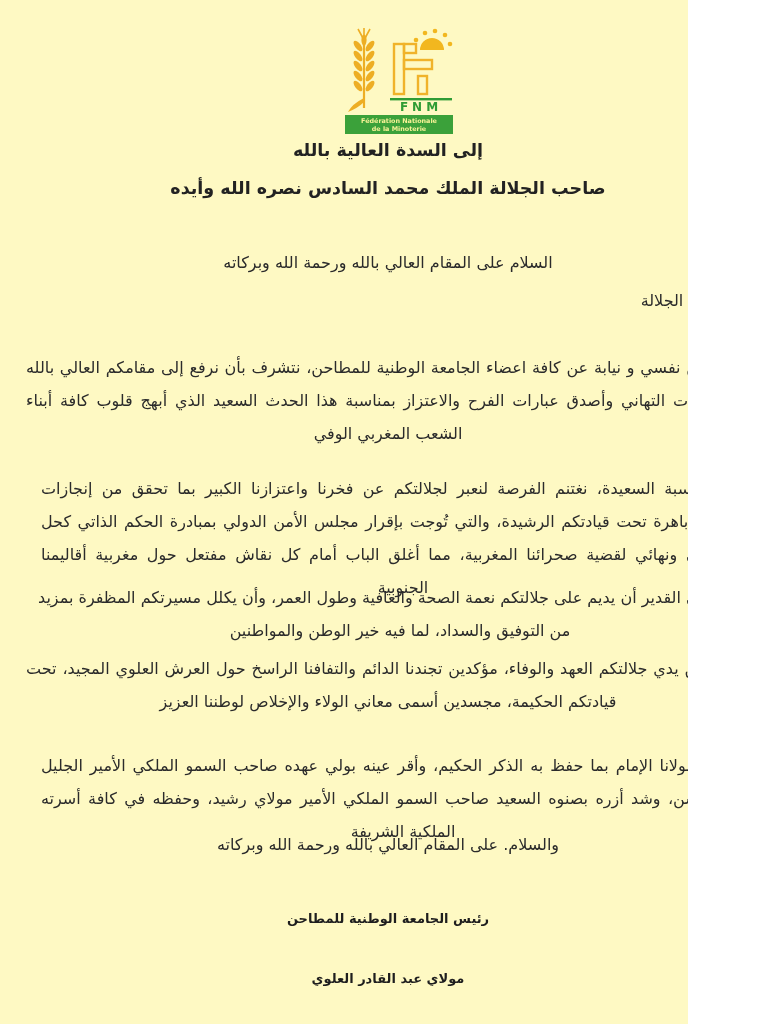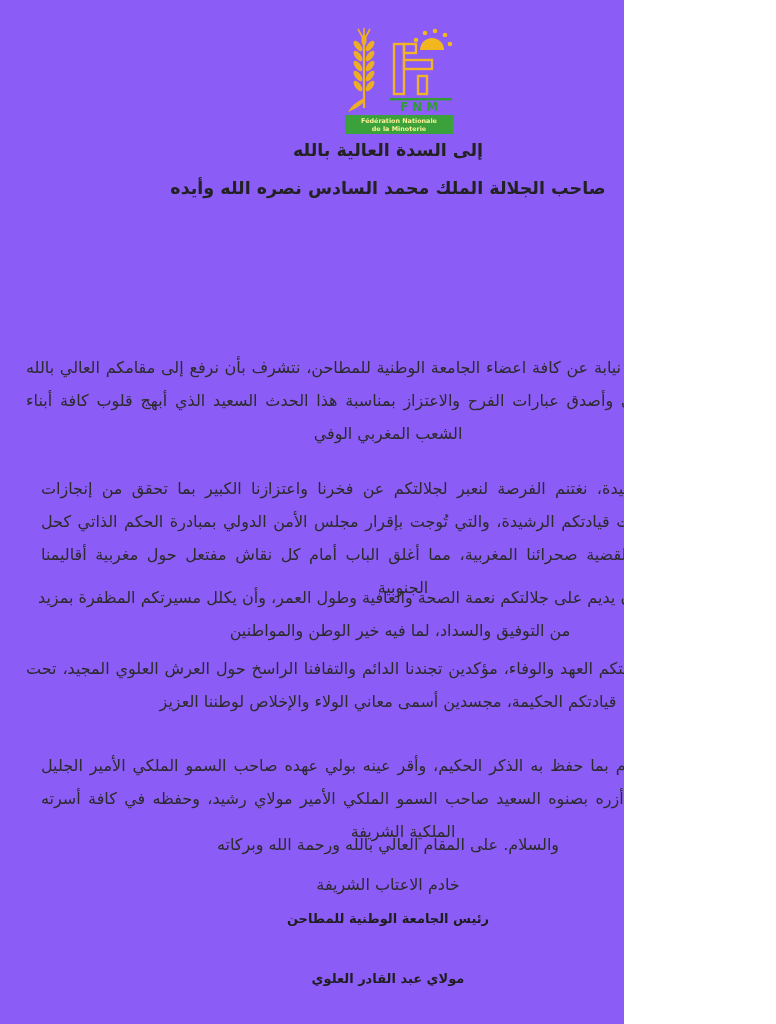--- a/index.html
+++ b/index.html
@@ -1,21 +1,21 @@
 <!DOCTYPE html>
 <html lang="ar"><head>
 <meta charset="utf-8">
 <style>
   html,body{margin:0;padding:0;}
   body{
     width:776px;height:1024px;background:#ffffff;
     font-family:"DejaVu Sans", sans-serif;
     color:#2b2b2b;
   }
-  .page{position:relative;width:624px;height:1024px;overflow:hidden;background:#8b5cf6;}
+  .page{position:relative;width:688px;height:1024px;overflow:hidden;background:#fef9c3;}
 
   
   .logo{position:absolute;top:28px;left:344px;width:110px;height:106px;}
   .logo svg{display:block;}
   .fnm-acronym{font-weight:bold;letter-spacing:4px;font-size:12px;fill:#2F9C35;}
   .banner-text{font-size:6.4px;font-weight:bold;fill:#F7F296;}
 
   
   .tline{position:absolute;left:0;width:776px;direction:rtl;text-align:center;}
   .para{position:absolute;left:26px;width:724px;direction:rtl;
@@ -73,27 +73,27 @@
         <rect x="1" y="87" width="108" height="19" fill="#3BA13A"></rect>
         <text x="55" y="95" text-anchor="middle" class="banner-text">Fédération Nationale</text>
         <text x="55" y="102.5" text-anchor="middle" class="banner-text">de la Minoterie</text>
       </g>
     </svg>
   </div>
 
   <div class="tline h-bold" style="top:140px;">إلى السدة العالية بالله</div>
   <div class="tline h-bold" style="top:178px;">صاحب الجلالة الملك محمد السادس نصره الله وأيده</div>
 
+  <div class="tline t-reg" style="top:253px;">السلام على المقام العالي بالله ورحمة الله وبركاته</div>
   <div class="tline t-reg" style="top:291px;text-align:right;">مولاي صاحب الجلالة</div>
 
   <p class="para" style="top:351px;margin:0;">اصالة عن نفسي و نيابة عن كافة اعضاء الجامعة الوطنية للمطاحن، نتشرف بأن نرفع إلى مقامكم العالي بالله أسمى آيات التهاني وأصدق عبارات الفرح والاعتزاز بمناسبة هذا الحدث السعيد الذي أبهج قلوب كافة أبناء الشعب المغربي الوفي</p>
   <p class="para" style="top:457px;margin:15px;">وبهذه المناسبة السعيدة، نغتنم الفرصة لنعبر لجلالتكم عن فخرنا واعتزازنا الكبير بما تحقق من إنجازات ديبلوماسية باهرة تحت قيادتكم الرشيدة، والتي تُوجت بإقرار مجلس الأمن الدولي بمبادرة الحكم الذاتي كحل جاد وواقعي ونهائي لقضية صحرائنا المغربية، مما أغلق الباب أمام كل نقاش مفتعل حول مغربية أقاليمنا الجنوبية</p>
   <p class="para" style="top:569px;margin:12px;">نسأل العلي القدير أن يديم على جلالتكم نعمة الصحة والعافية وطول العمر، وأن يكلل مسيرتكم المظفرة بمزيد من التوفيق والسداد، لما فيه خير الوطن والمواطنين</p>
   <p class="para" style="top:652px;margin:0;">ونجدد بين يدي جلالتكم العهد والوفاء، مؤكدين تجندنا الدائم والتفافنا الراسخ حول العرش العلوي المجيد، تحت قيادتكم الحكيمة، مجسدين أسمى معاني الولاء والإخلاص لوطننا العزيز</p>
   <p class="para" style="top:734px;margin:15px;">حفظ الله مولانا الإمام بما حفظ به الذكر الحكيم، وأقر عينه بولي عهده صاحب السمو الملكي الأمير الجليل مولاي الحسن، وشد أزره بصنوه السعيد صاحب السمو الملكي الأمير مولاي رشيد، وحفظه في كافة أسرته الملكية الشريفة</p>
 
   <div class="tline t-reg" style="top:835px;">والسلام. على المقام العالي بالله ورحمة الله وبركاته</div>
-  <div class="tline t-reg" style="top:875px;">خادم الاعتاب الشريفة</div>
 
   <div class="tline sig" style="top:911px;">رئيس الجامعة الوطنية للمطاحن</div>
   <div class="tline sig" style="top:971px;">مولاي عبد القادر العلوي</div>
 
 </div>
 
 </body></html>

